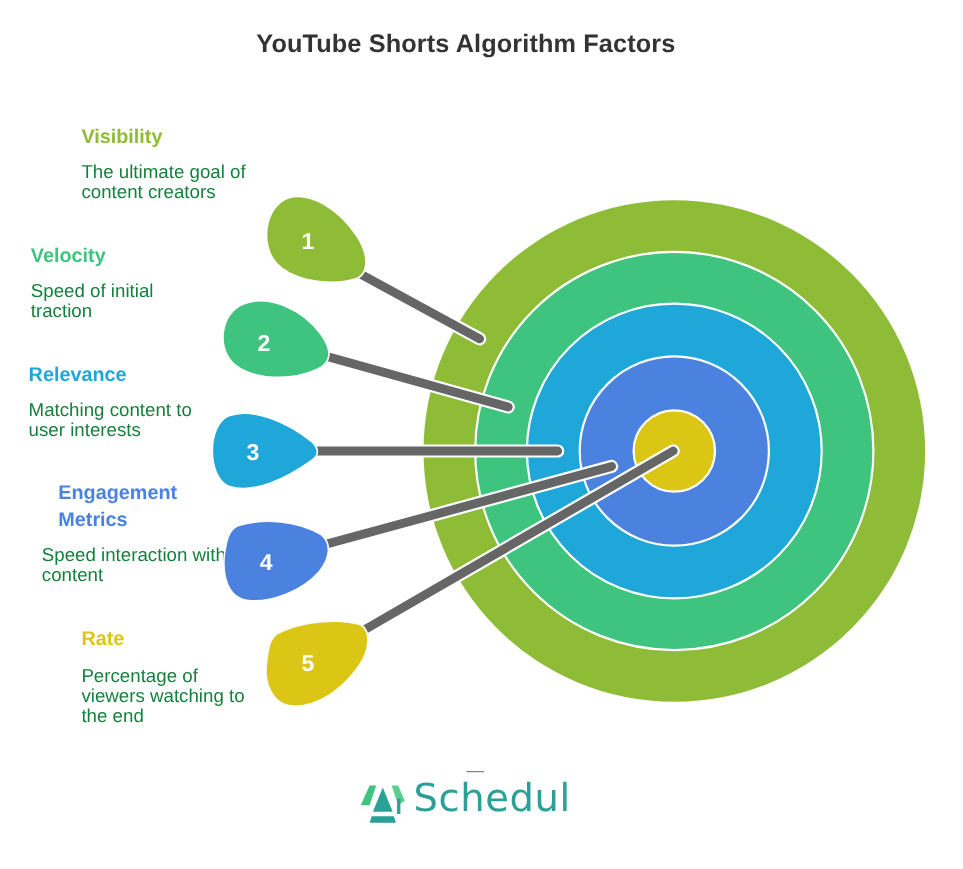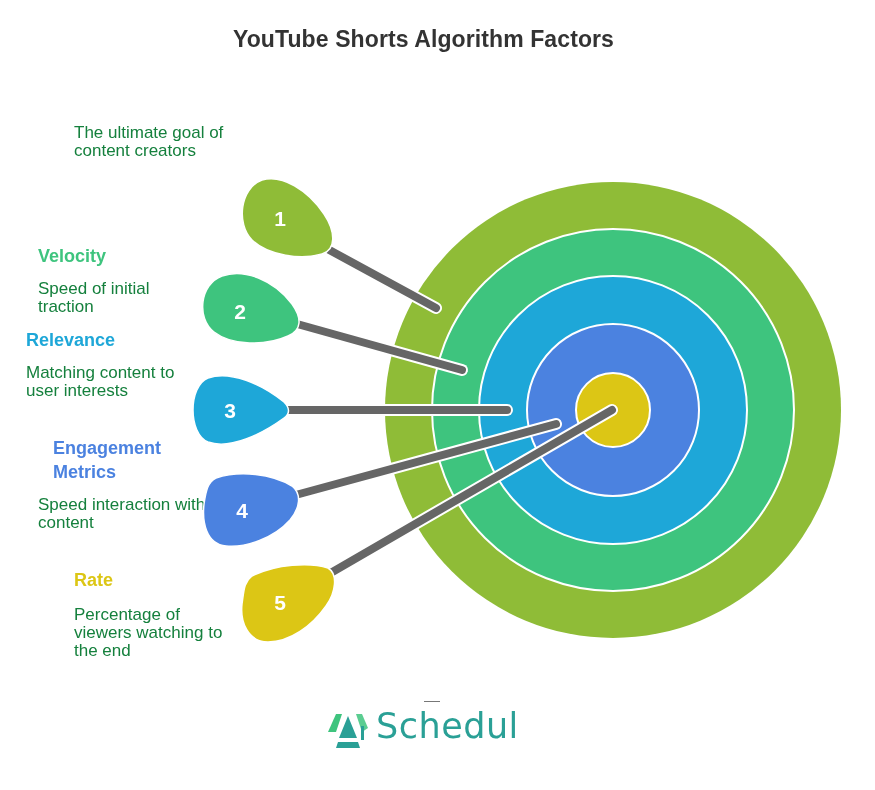--- a/index.html
+++ b/index.html
@@ -13,27 +13,28 @@
   .logo { position:absolute; left:326px; top:700px; height:52px; display:flex; align-items:center; }
   .logo-text { font-family:"DejaVu Sans", sans-serif; font-size:35px; color:#2aa096; margin-left:6px; letter-spacing:0.5px; }
   .logo-dash { position:absolute; left:424px; top:701px; width:16px; height:1px; background:#777; }
 </style>
 </head>
 <body>
 
 <div class="title">YouTube Shorts Algorithm Factors</div>
 
 <div class="factor" style="left:74px; top:112px;">
+  <div class="name" style="color:#8fbc37;">Visibility</div>
   <div class="desc">
     <div>The ultimate goal of</div>
     <div>content creators</div>
   </div>
 </div>
 
-<div class="factor" style="left:38px; top:220px;margin-top:24px;">
+<div class="factor" style="left:28px; top:220px;">
   <div class="name" style="color:#3ec47e;">Velocity</div>
   <div class="desc">
     <div>Speed of initial</div>
     <div>traction</div>
   </div>
 </div>
 
 <div class="factor" style="left:26px; top:328px;">
   <div class="name" style="color:#1ea7d8;">Relevance</div>
   <div class="desc">

